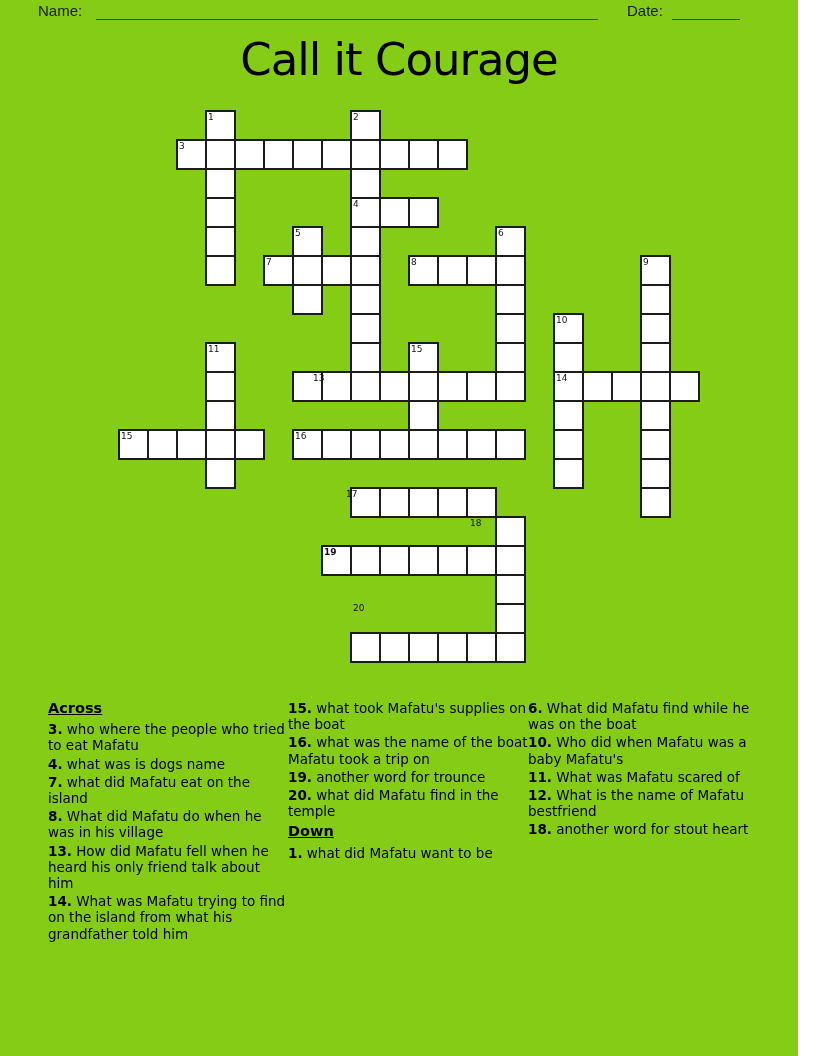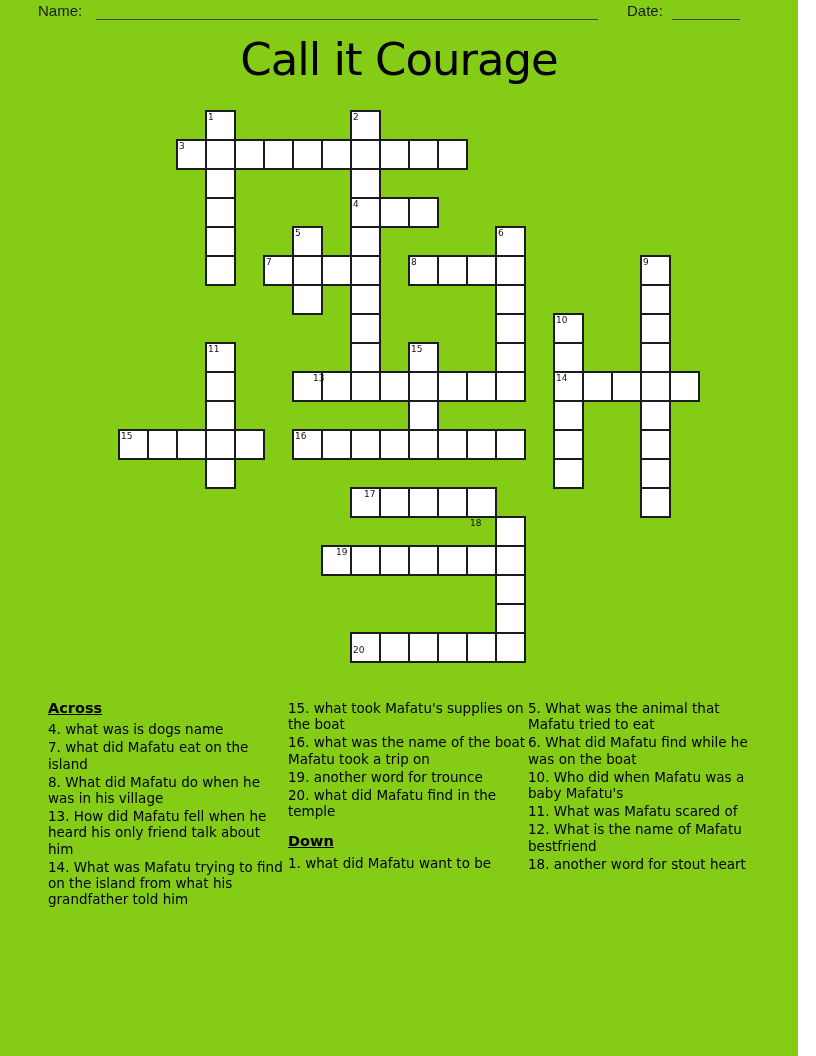--- a/index.html
+++ b/index.html
@@ -66,24 +66,24 @@
   }
   .col-1 { left: 48px;  width: 238px; }
   .col-2 { left: 288px; width: 240px; }
   .col-3 { left: 528px; width: 240px; }
   .clues-heading {
     font-size: 14.5px;
     font-weight: bold;
     text-decoration: underline;
     margin: 0 0 5px 0;
   }
-  .clues-heading.mid { margin-top: 14px; }
+  .clues-heading.mid { margin-top: 4px; }
   .clue { margin: 0 0 2px 0; }
   .clue.gap { margin-top: 7px; }
-  .clue b { font-weight: normal; }
+  .clue b { font-weight: bold; }
 </style>
 </head>
 <body>
 
 <div class="page">
   <div class="hdr-label name-label">Name:</div>
   <div class="write-line name-line"></div>
   <div class="hdr-label date-label">Date:</div>
   <div class="write-line date-line"></div>
 
@@ -203,43 +203,43 @@
       <span class="cell-num" style="left: 266px; top: 258px;">7</span>
       <span class="cell-num" style="left: 411px; top: 258px;">8</span>
       <span class="cell-num" style="left: 643px; top: 258px;">9</span>
       <span class="cell-num" style="left: 556px; top: 316px;">10</span>
       <span class="cell-num" style="left: 208px; top: 345px;">11</span>
       <span class="cell-num" style="left: 411px; top: 345px;">15</span>
       <span class="cell-num" style="left: 295px; top: 374px; padding-left: 18px;">13</span>
       <span class="cell-num" style="left: 556px; top: 374px;">14</span>
       <span class="cell-num" style="left: 121px; top: 432px;">15</span>
       <span class="cell-num" style="left: 295px; top: 432px;">16</span>
-      <span class="cell-num" style="left: 364px; top: 490px;">17</span>
+      <span class="cell-num" style="left: 346px; top: 490px;">17</span>
       <span class="cell-num" style="left: 470px; top: 519px;">18</span>
-      <span class="cell-num" style="left: 336px; top: 548px;">19</span>
-      <span class="cell-num" style="left: 353px; top: 646px;">20</span>
+      <span class="cell-num" style="left: 324px; top: 548px; font-weight: bold;">19</span>
+      <span class="cell-num" style="left: 353px; top: 604px;">20</span>
     </div>
 
   <div class="clues-col col-1">
       <div class="clues-heading">Across</div>
+      <p class="clue"><b>3.</b> who where the people who tried to eat Mafatu</p>
       <p class="clue"><b>4.</b> what was is dogs name</p>
       <p class="clue"><b>7.</b> what did Mafatu eat on the island</p>
       <p class="clue"><b>8.</b> What did Mafatu do when he was in his village</p>
       <p class="clue"><b>13.</b> How did Mafatu fell when he heard his only friend talk about him</p>
       <p class="clue"><b>14.</b> What was Mafatu trying to find on the island from what his grandfather told him</p>
     </div>
   <div class="clues-col col-2">
       <p class="clue"><b>15.</b> what took Mafatu's supplies on the boat</p>
       <p class="clue"><b>16.</b> what was the name of the boat Mafatu took a trip on</p>
       <p class="clue"><b>19.</b> another word for trounce</p>
       <p class="clue"><b>20.</b> what did Mafatu find in the temple</p>
       <div class="clues-heading mid">Down</div>
       <p class="clue"><b>1.</b> what did Mafatu want to be</p>
     </div>
   <div class="clues-col col-3">
-      <p class="clue"><b>5.</b> What was the animal that Mafatu tried to eat</p>
       <p class="clue"><b>6.</b> What did Mafatu find while he was on the boat</p>
       <p class="clue"><b>10.</b> Who did when Mafatu was a baby Mafatu's</p>
       <p class="clue"><b>11.</b> What was Mafatu scared of</p>
       <p class="clue"><b>12.</b> What is the name of Mafatu bestfriend</p>
       <p class="clue"><b>18.</b> another word for stout heart</p>
     </div>
 </div>
 
 </body></html>

